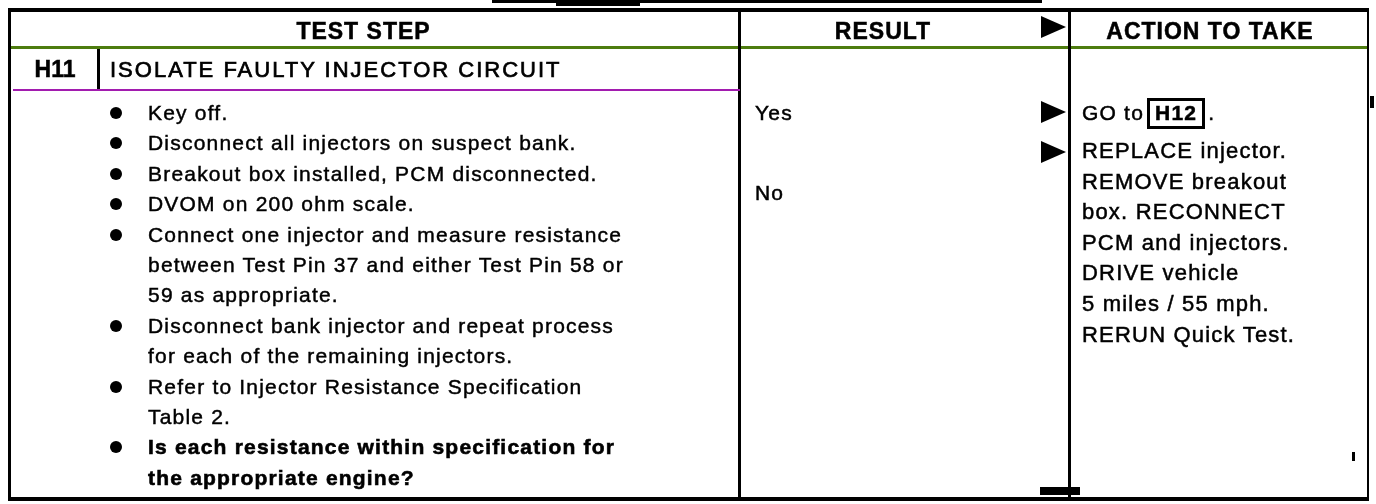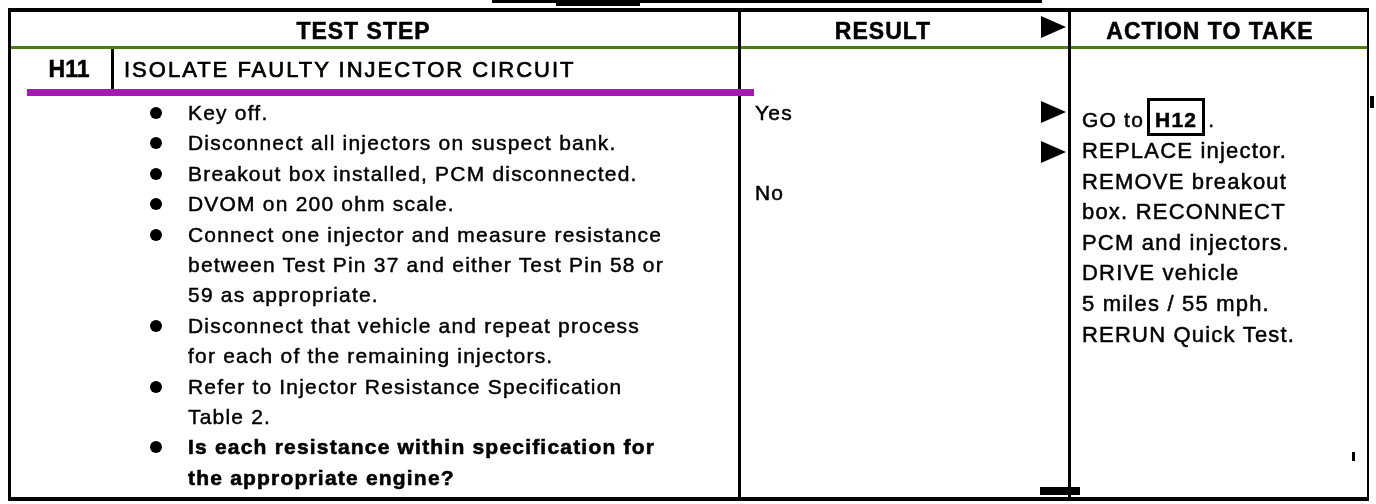--- a/index.html
+++ b/index.html
@@ -27,47 +27,47 @@
 
   
   .arrow{position:absolute;width:0;height:0;
          border-top:11px solid transparent;border-bottom:11px solid transparent;
          border-left:25px solid #000;}
   .arrow-header{left:1030px;top:4px;}
   .arrow-yes{left:1030px;top:89px;}
   .arrow-no{left:1030px;top:129px;}
 
   
-  .step-row{position:absolute;left:16px;top:37px;width:727px;height:40px;
-            border-bottom:7px solid #a21caf;}
+  .step-row{position:absolute;left:2px;top:37px;width:727px;height:40px;
+            border-bottom:2px solid #a21caf;}
   .step-vdiv{position:absolute;left:84px;top:0;bottom:0;width:3px;background:#000;}
   .step-id{position:absolute;left:0;top:7px;width:84px;text-align:center;
            font-size:23px;font-weight:700;-webkit-text-stroke:0.5px #000;}
   .step-title{position:absolute;left:97px;top:8px;font-size:22px;font-weight:400;
               letter-spacing:2px;-webkit-text-stroke:0.7px #000;white-space:nowrap;}
 
   
   .bullets{position:absolute;left:0;top:86px;width:727px;font-size:21px;
-           letter-spacing:1.2px;padding-left:40px;-webkit-text-stroke:0.45px #000;}
+           letter-spacing:1.2px;-webkit-text-stroke:0.45px #000;}
   .bullet-item{position:relative;padding-left:137px;}
   .bullet-dot{position:absolute;left:99px;top:9px;width:12px;height:12px;
               border-radius:50%;background:#000;}
   .bullet-lines .line{line-height:30.4px;white-space:nowrap;}
   .bullet-lines.bold{font-weight:700;-webkit-text-stroke:0.6px #000;}
 
   
   .result-label{position:absolute;font-size:21px;letter-spacing:1.2px;
                 -webkit-text-stroke:0.5px #000;white-space:nowrap;}
   .res-yes{left:744px;top:89px;}
   .res-no{left:744px;top:129px;margin-top:40px;}
 
   
   .action-go{position:absolute;left:1071px;top:86px;font-size:21px;
              letter-spacing:1.2px;-webkit-text-stroke:0.5px #000;white-space:nowrap;}
-  .ref-box{display:inline-block;border:3px solid #000;padding:7px 5px 1px 5px;
+  .ref-box{display:inline-block;border:3px solid #000;padding:0px 5px 1px 5px;
            margin:0 3px;font-weight:700;-webkit-text-stroke:0.5px #000;}
   .action-no{position:absolute;left:1071px;top:124px;font-size:22px;
              letter-spacing:1.2px;-webkit-text-stroke:0.5px #000;width:285px;}
   .action-no .line{line-height:30.6px;white-space:nowrap;}
 
   
   .artifact{position:absolute;background:#000;}
   .a1{left:492px;top:0;width:550px;height:3px;}
   .a2{left:556px;top:0;width:84px;height:6px;}
   .a3{left:1040px;top:487px;width:40px;height:8px;}
@@ -126,21 +126,21 @@
           <span class="bullet-dot"></span>
           <div class="bullet-lines">
             <div class="line">Connect one injector and measure resistance</div>
             <div class="line">between Test Pin 37 and either Test Pin 58 or</div>
             <div class="line">59 as appropriate.</div>
           </div>
         </div>
         <div class="bullet-item">
           <span class="bullet-dot"></span>
           <div class="bullet-lines">
-            <div class="line">Disconnect that vehicle and repeat process</div>
+            <div class="line">Disconnect bank injector and repeat process</div>
             <div class="line">for each of the remaining injectors.</div>
           </div>
         </div>
         <div class="bullet-item">
           <span class="bullet-dot"></span>
           <div class="bullet-lines">
             <div class="line">Refer to Injector Resistance Specification</div>
             <div class="line">Table 2.</div>
           </div>
         </div>

